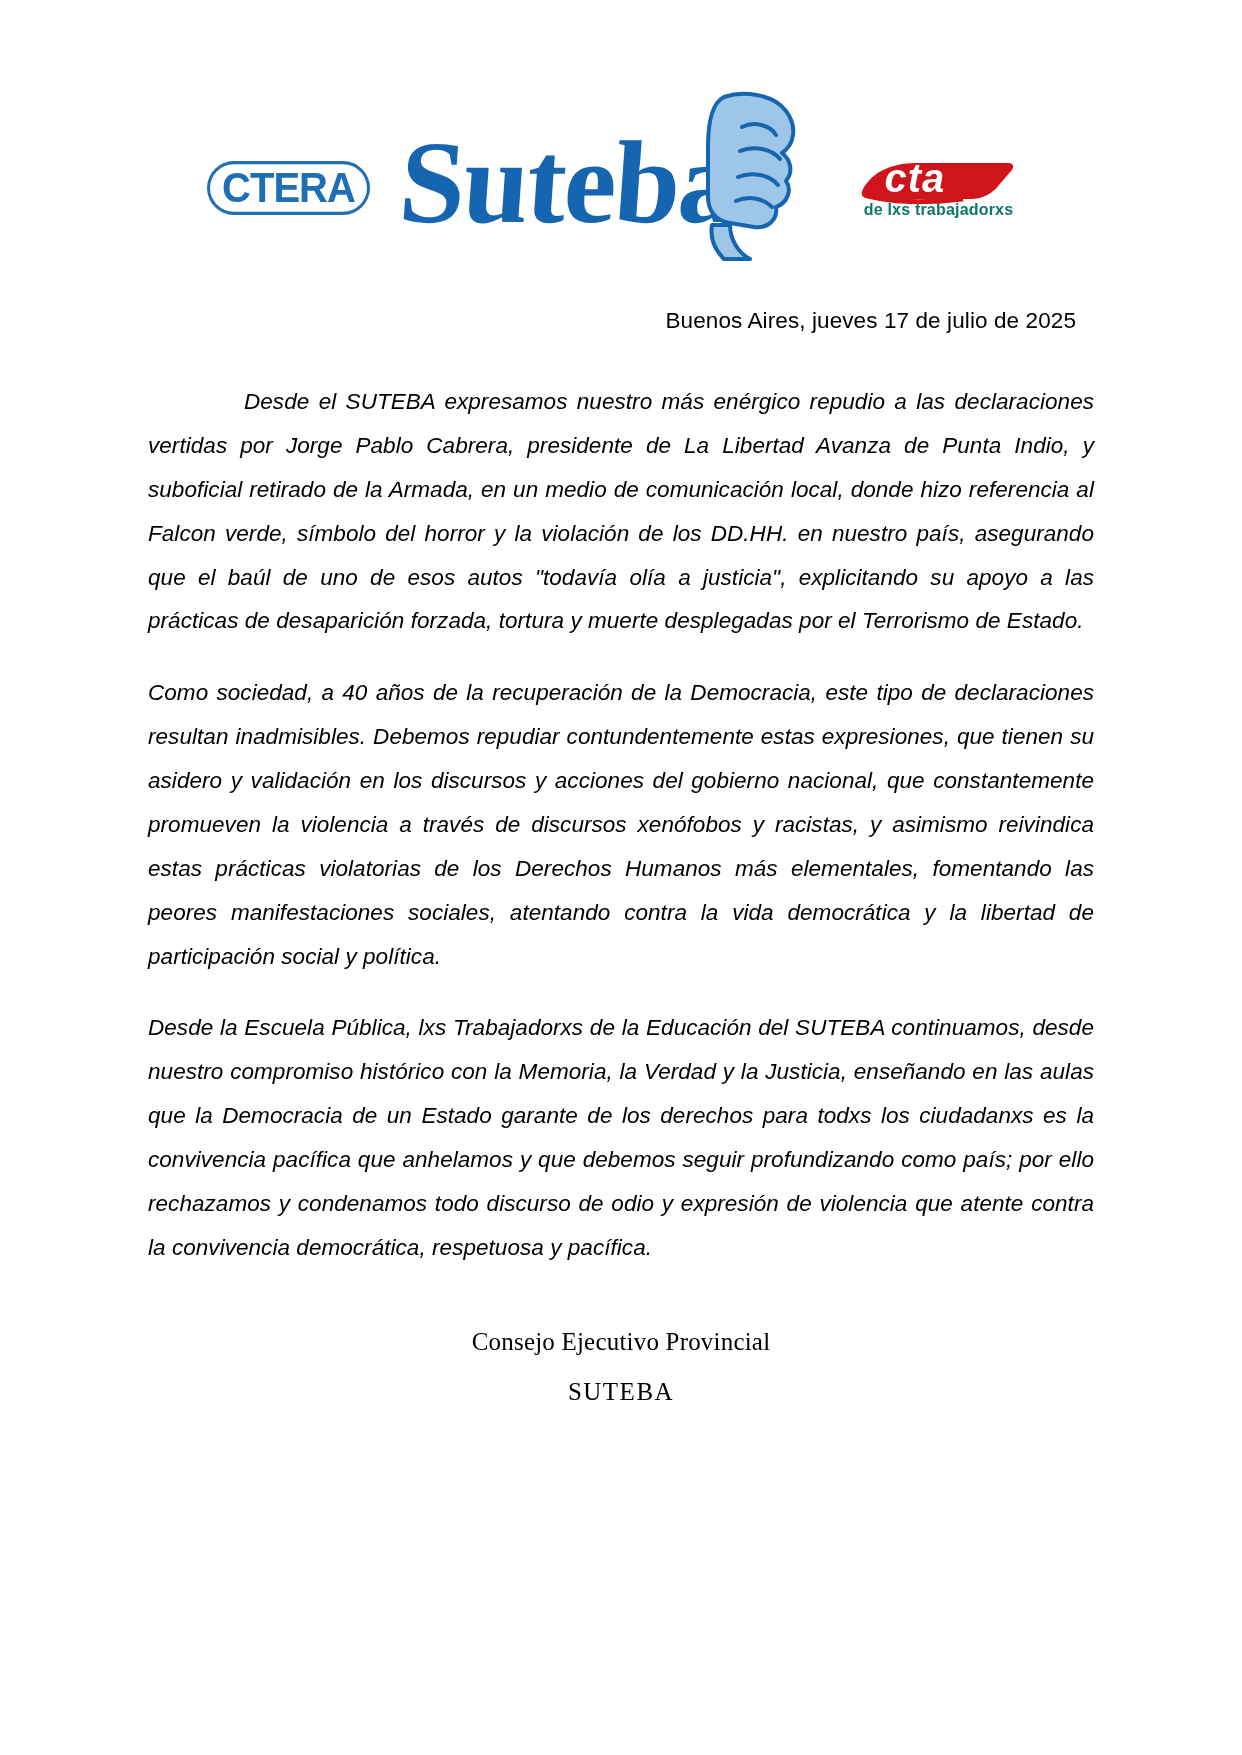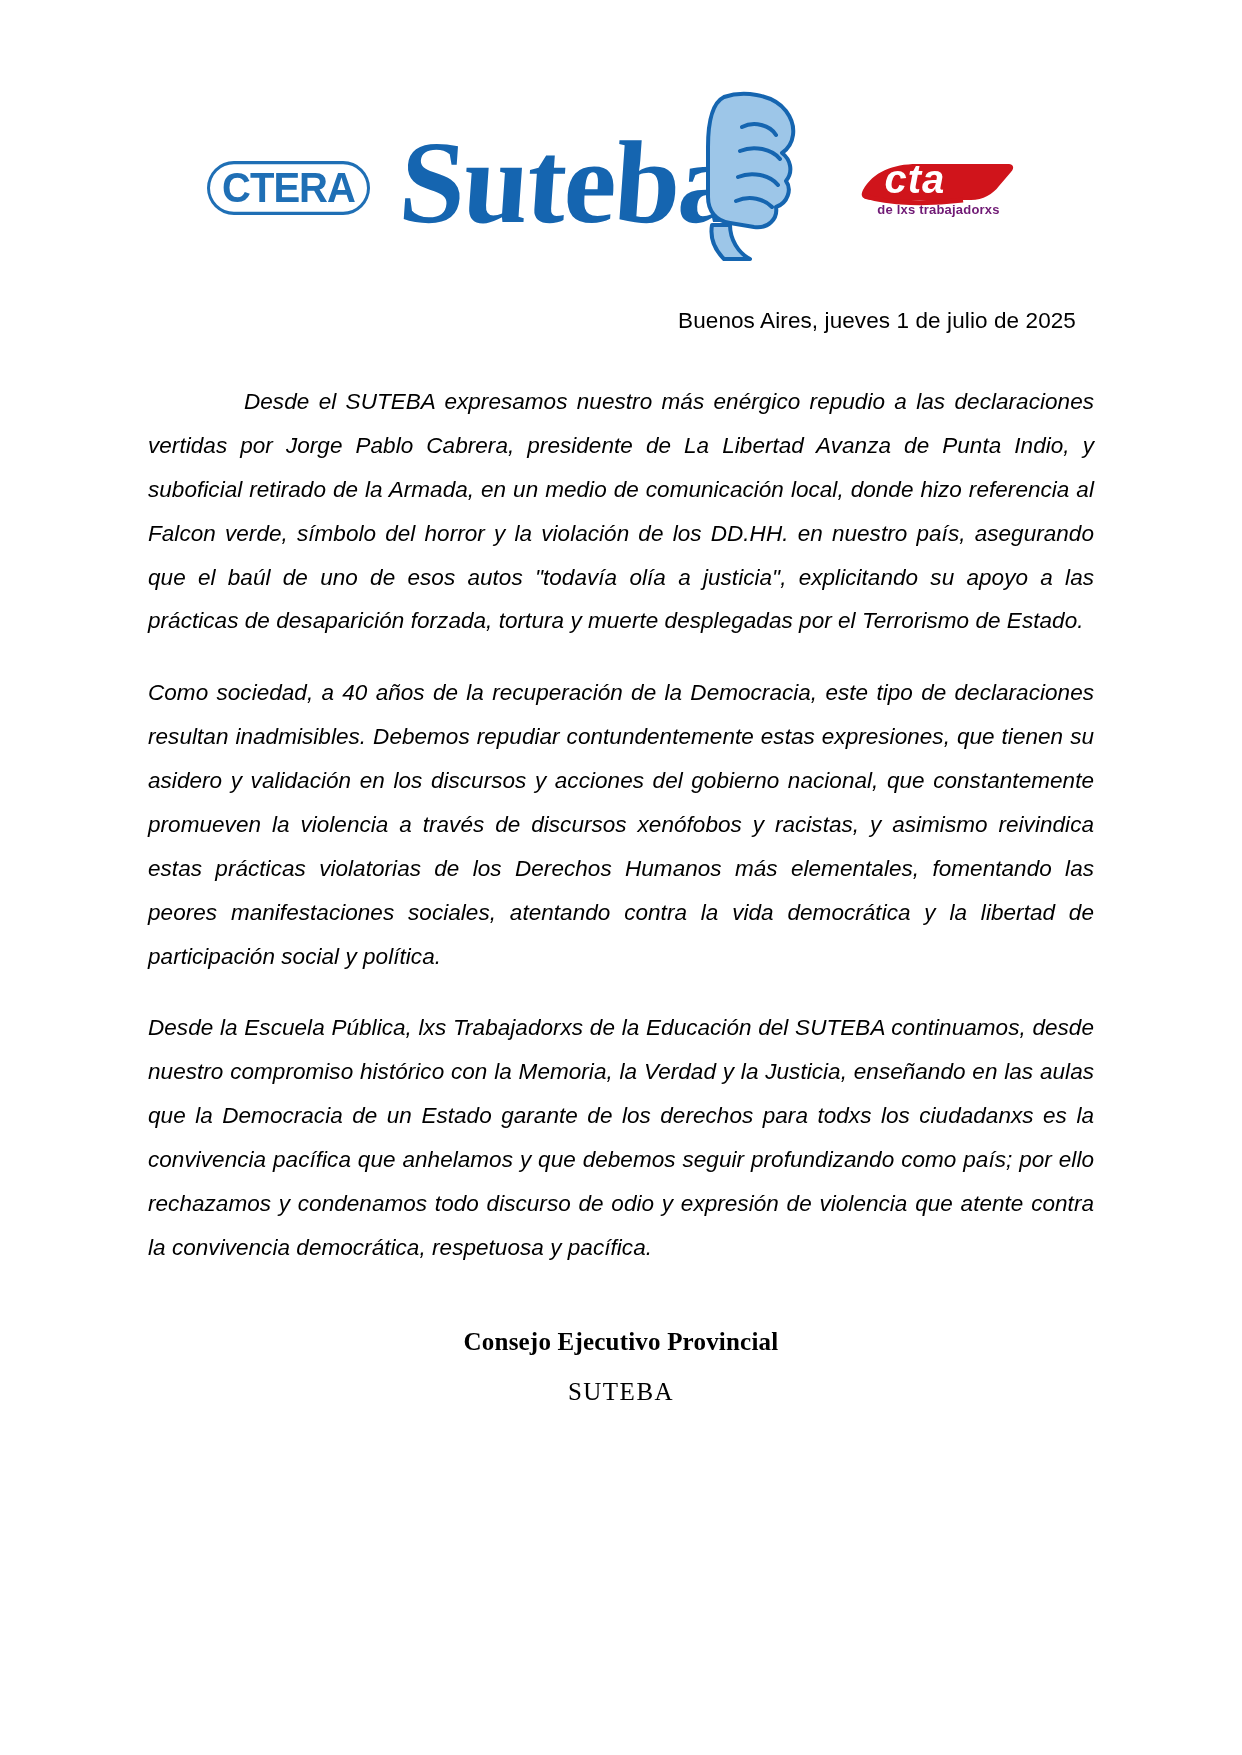--- a/index.html
+++ b/index.html
@@ -107,22 +107,22 @@
     font-weight: bold;
     font-size: 40px;
     color: #ffffff;
     letter-spacing: 1px;
     z-index: 3;
     line-height: 1.05;
   }
   .cta-sub {
     font-family: "Liberation Sans", sans-serif;
     font-weight: bold;
-    font-size: 13px;
-    color: #701a75;
+    font-size: 16px;
+    color: #0f766e;
     margin-top: -6px;
     letter-spacing: 0.2px;
   }
 
   
   .content {
     padding: 0 148px 0 148px;
   }
   .date-line {
     text-align: right;
@@ -145,21 +145,21 @@
     text-indent: 96px;
   }
 
   .signature {
     margin-top: 58px;
     text-align: center;
     font-family: "Liberation Serif", serif;
   }
   .sig-line1 {
     font-size: 25px;
-    font-weight: bold;
+    font-weight: normal;
     letter-spacing: 0.2px;
   }
   .sig-line2 {
     font-size: 25px;
     margin-top: 22px;
     letter-spacing: 1.5px;
   }
 </style>
 </head>
 <body>
@@ -195,21 +195,21 @@
         </svg>
         <span class="cta-letters">cta</span>
       </div>
       <span class="cta-sub">de lxs trabajadorxs</span>
     </div>
 
   </div>
 
   <div class="content">
 
-    <div class="date-line">Buenos Aires, jueves 1 de julio de 2025</div>
+    <div class="date-line">Buenos Aires, jueves 17 de julio de 2025</div>
 
     <p class="body-par first">Desde el SUTEBA expresamos nuestro más enérgico repudio a las declaraciones vertidas por Jorge Pablo Cabrera, presidente de La Libertad Avanza de Punta Indio, y suboficial retirado de la Armada, en un medio de comunicación local, donde hizo referencia al Falcon verde, símbolo del horror y la violación de los DD.HH. en nuestro país, asegurando que el baúl de uno de esos autos "todavía olía a justicia", explicitando su apoyo a las prácticas de desaparición forzada, tortura y muerte desplegadas por el Terrorismo de Estado.</p>
     <p class="body-par">Como sociedad, a 40 años de la recuperación de la Democracia, este tipo de declaraciones resultan inadmisibles. Debemos repudiar contundentemente estas expresiones, que tienen su asidero y validación en los discursos y acciones del gobierno nacional, que constantemente promueven la violencia a través de discursos xenófobos y racistas, y asimismo reivindica estas prácticas violatorias de los Derechos Humanos más elementales, fomentando las peores manifestaciones sociales, atentando contra la vida democrática y la libertad de participación social y política.</p>
     <p class="body-par">Desde la Escuela Pública, lxs Trabajadorxs de la Educación del SUTEBA continuamos, desde nuestro compromiso histórico con la Memoria, la Verdad y la Justicia, enseñando  en las aulas que la Democracia de un Estado garante de los derechos para todxs los ciudadanxs es la convivencia pacífica que anhelamos y que debemos seguir profundizando como país; por ello rechazamos y condenamos todo discurso de odio y expresión de violencia que atente contra la convivencia democrática, respetuosa y pacífica.</p>
 
     <div class="signature">
       <div class="sig-line1">Consejo Ejecutivo Provincial</div>
       <div class="sig-line2">SUTEBA</div>
     </div>
 

